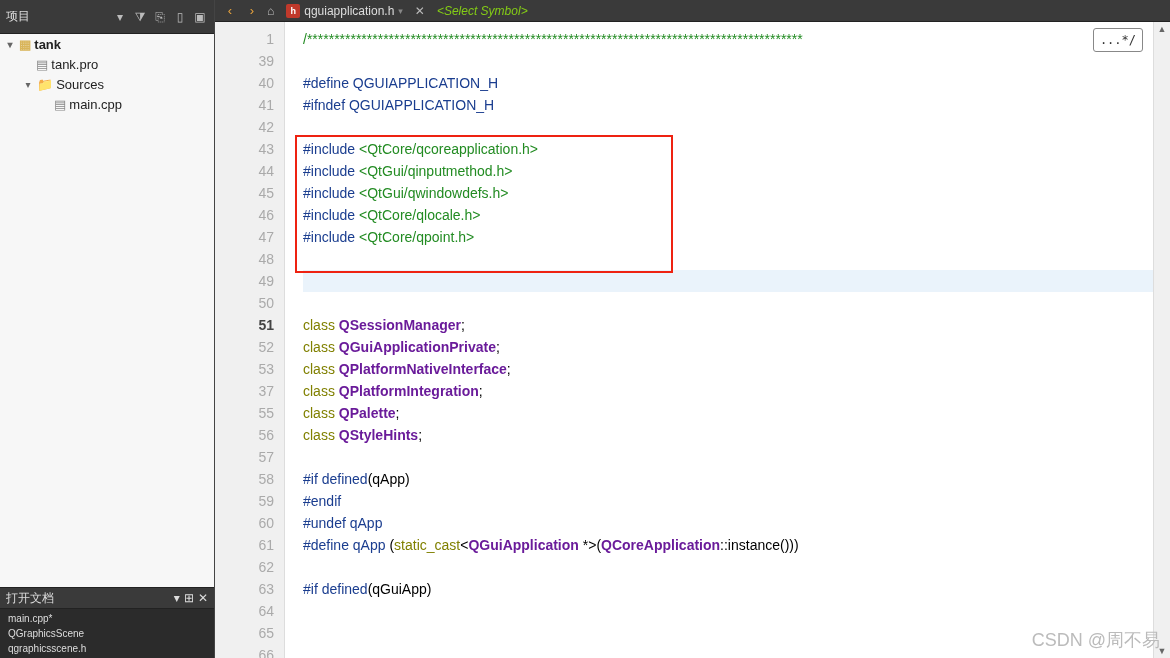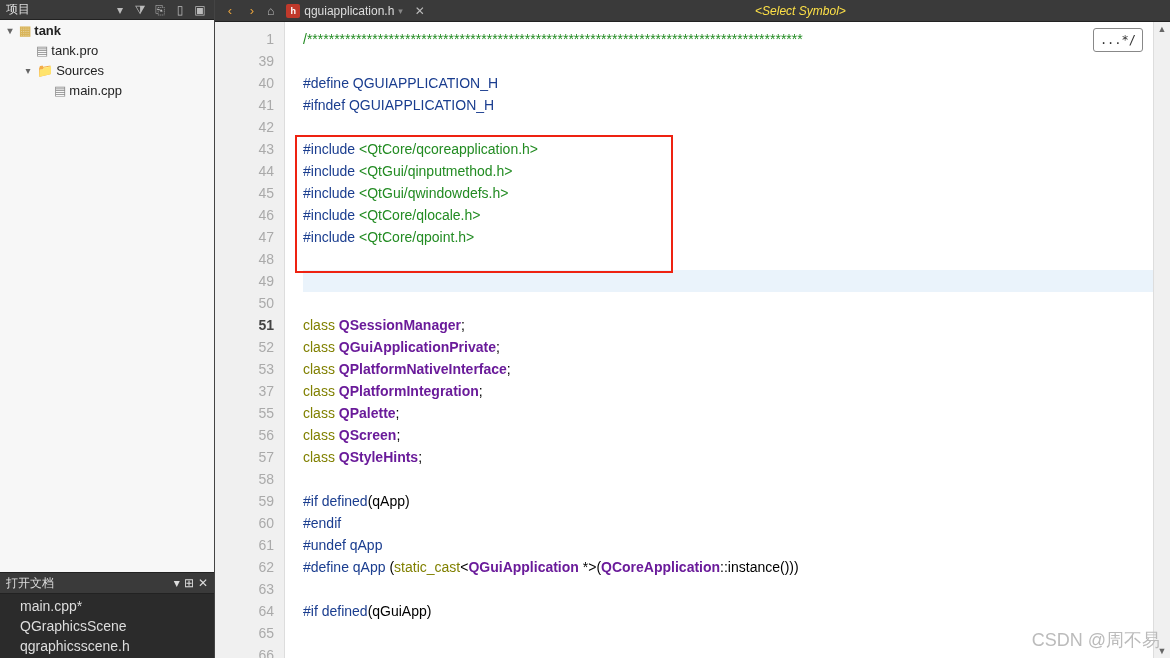--- a/index.html
+++ b/index.html
@@ -1,43 +1,43 @@
 <!DOCTYPE html>
 <html><head>
 <meta charset="utf-8">
 <style>
   * { box-sizing: border-box; margin: 0; padding: 0; font-family: "Microsoft YaHei", Arial, sans-serif; }
   body { width: 1170px; height: 658px; background: #fff; overflow: hidden; position: relative; }
   .app { display: flex; width: 100%; height: 100%; }
   
   .leftcol { width: 215px; display: flex; flex-direction: column; background: #2b2b2b; border-right: 1px solid #444; }
-  .panel-header { height: 20px; background: #3a3a3a; color: #ddd; display: flex; align-items: center; font-size: 12px; padding: 0 6px; border-bottom: 1px solid #222; gap: 4px; }
+  .panel-header { height: 34px; background: #3a3a3a; color: #ddd; display: flex; align-items: center; font-size: 12px; padding: 0 6px; border-bottom: 1px solid #222; gap: 4px; }
   .panel-header .title { flex: 1; }
   .panel-header .iconbtn { width: 16px; height: 16px; display: inline-flex; align-items: center; justify-content: center; color: #bbb; cursor: pointer; font-size: 12px; }
   .tree { flex: 1; background: #f7f7f7; color: #222; overflow: auto; font-size: 13px; }
   .tree-row { display: flex; align-items: center; height: 20px; padding-left: 4px; gap: 3px; white-space: nowrap; cursor: pointer; }
   .tw { display: inline-block; width: 12px; text-align: center; color: #666; font-size: 10px; }
   .folder { color: #d9b55a; }
   .file   { color: #888; }
   .tree-row.bold { font-weight: 700; }
   .open-docs-header { height: 22px; background: #3a3a3a; color: #ddd; display: flex; align-items: center; font-size: 12px; padding: 0 6px; gap: 4px; border-top:1px solid #222; border-bottom:1px solid #222;}
   .open-docs-header .title { flex: 1; }
-  .open-docs { background: #2b2b2b; color: #ddd; font-size: 14px; padding: 2px 12px; }
+  .open-docs { background: #2b2b2b; color: #ddd; font-size: 10px; padding: 2px 0; }
   .open-doc { padding: 2px 8px; cursor: pointer; }
   
   .rightcol { flex: 1; display: flex; flex-direction: column; }
   .topbar { height: 22px; background: #3a3a3a; color: #ccc; display: flex; align-items: center; font-size: 12px; border-bottom: 1px solid #222; gap: 6px; padding: 0 6px; }
   .topbar .nav { display: flex; gap: 4px; }
   .topbar .nav button { width: 18px; height: 18px; background: transparent; border: none; color: #bbb; cursor: pointer; font-size: 13px; }
   .topbar .nav button.active { color: #e8a33d; }
   .tabfile { display: flex; align-items: center; gap: 4px; padding: 0 6px; color: #ddd; }
   .tabfile .hicon { width: 14px; height: 14px; background: #c0392b; color: #fff; font-size: 9px; font-weight: 700; display: inline-flex; align-items: center; justify-content: center; border-radius: 2px; }
   .tabfile .drop { color: #888; font-size: 9px;}
   .tabclose { color: #bbb; cursor: pointer; font-size: 12px; }
-  .symbolsel { flex: 1; color: #fde047; font-style: italic; padding-left: 6px; text-align: center; }
+  .symbolsel { flex: 1; color: #84cc16; font-style: italic; padding-left: 6px; }
   .editor { flex: 1; display: flex; overflow: hidden; position: relative; }
   .gutter { width: 70px; background: #f0f0f0; color: #aaa; text-align: right; padding: 6px 10px 0 0; font-family: Consolas, monospace; font-size: 14px; line-height: 22px; border-right: 1px solid #ddd; }
   .gutter .ln { height: 22px; }
   .gutter .ln.cur { color: #444; font-weight: 700; }
   .code { flex: 1; font-family: Consolas, monospace; font-size: 14px; line-height: 22px; padding: 6px 0 0 18px; color: #000; position: relative; overflow: hidden; background: #fff; }
   .code .row { height: 22px; white-space: pre; }
   .code .row.highlight { background: #eaf3fb; }
   .kw-pre  { color: #1a3d8f; }   
   .kw-inc  { color: #228b22; margin-top: 24px; }   
   .kw-nav  { color: #1a3d8f; }   
@@ -159,21 +159,20 @@
           <div class="row"><span class="kw-pre">#include </span><span class="kw-inc">&lt;QtCore/qlocale.h&gt;</span></div>
           <div class="row"><span class="kw-pre">#include </span><span class="kw-inc">&lt;QtCore/qpoint.h&gt;</span></div>
           <div class="row"></div>
           <div class="row highlight"></div>
           <div class="row"></div>
           <div class="row"><span class="kw-olive">class </span><span class="kw-type">QSessionManager</span><span>;</span></div>
           <div class="row"><span class="kw-olive">class </span><span class="kw-type">QGuiApplicationPrivate</span><span>;</span></div>
           <div class="row"><span class="kw-olive">class </span><span class="kw-type">QPlatformNativeInterface</span><span>;</span></div>
           <div class="row"><span class="kw-olive">class </span><span class="kw-type">QPlatformIntegration</span><span>;</span></div>
           <div class="row"><span class="kw-olive">class </span><span class="kw-type">QPalette</span><span>;</span></div>
-          <div class="row"><span class="kw-olive">class </span><span class="kw-type">QScreen</span><span>;</span></div>
           <div class="row"><span class="kw-olive">class </span><span class="kw-type">QStyleHints</span><span>;</span></div>
           <div class="row"></div>
           <div class="row"><span class="kw-pre">#if </span><span class="kw-nav">defined</span><span>(qApp)</span></div>
           <div class="row"><span class="kw-pre">#endif</span></div>
           <div class="row"><span class="kw-pre">#undef </span><span class="kw-nav">qApp</span></div>
           <div class="row"><span class="kw-pre">#define </span><span class="kw-nav">qApp </span><span>(</span><span class="kw-olive">static_cast</span><span>&lt;</span><span class="kw-type">QGuiApplication</span><span> *&gt;(</span><span class="kw-type">QCoreApplication</span><span>::instance()))</span></div>
           <div class="row"></div>
           <div class="row"><span class="kw-pre">#if </span><span class="kw-nav">defined</span><span>(qGuiApp)</span></div>
         </div>
       <div class="vscroll">

